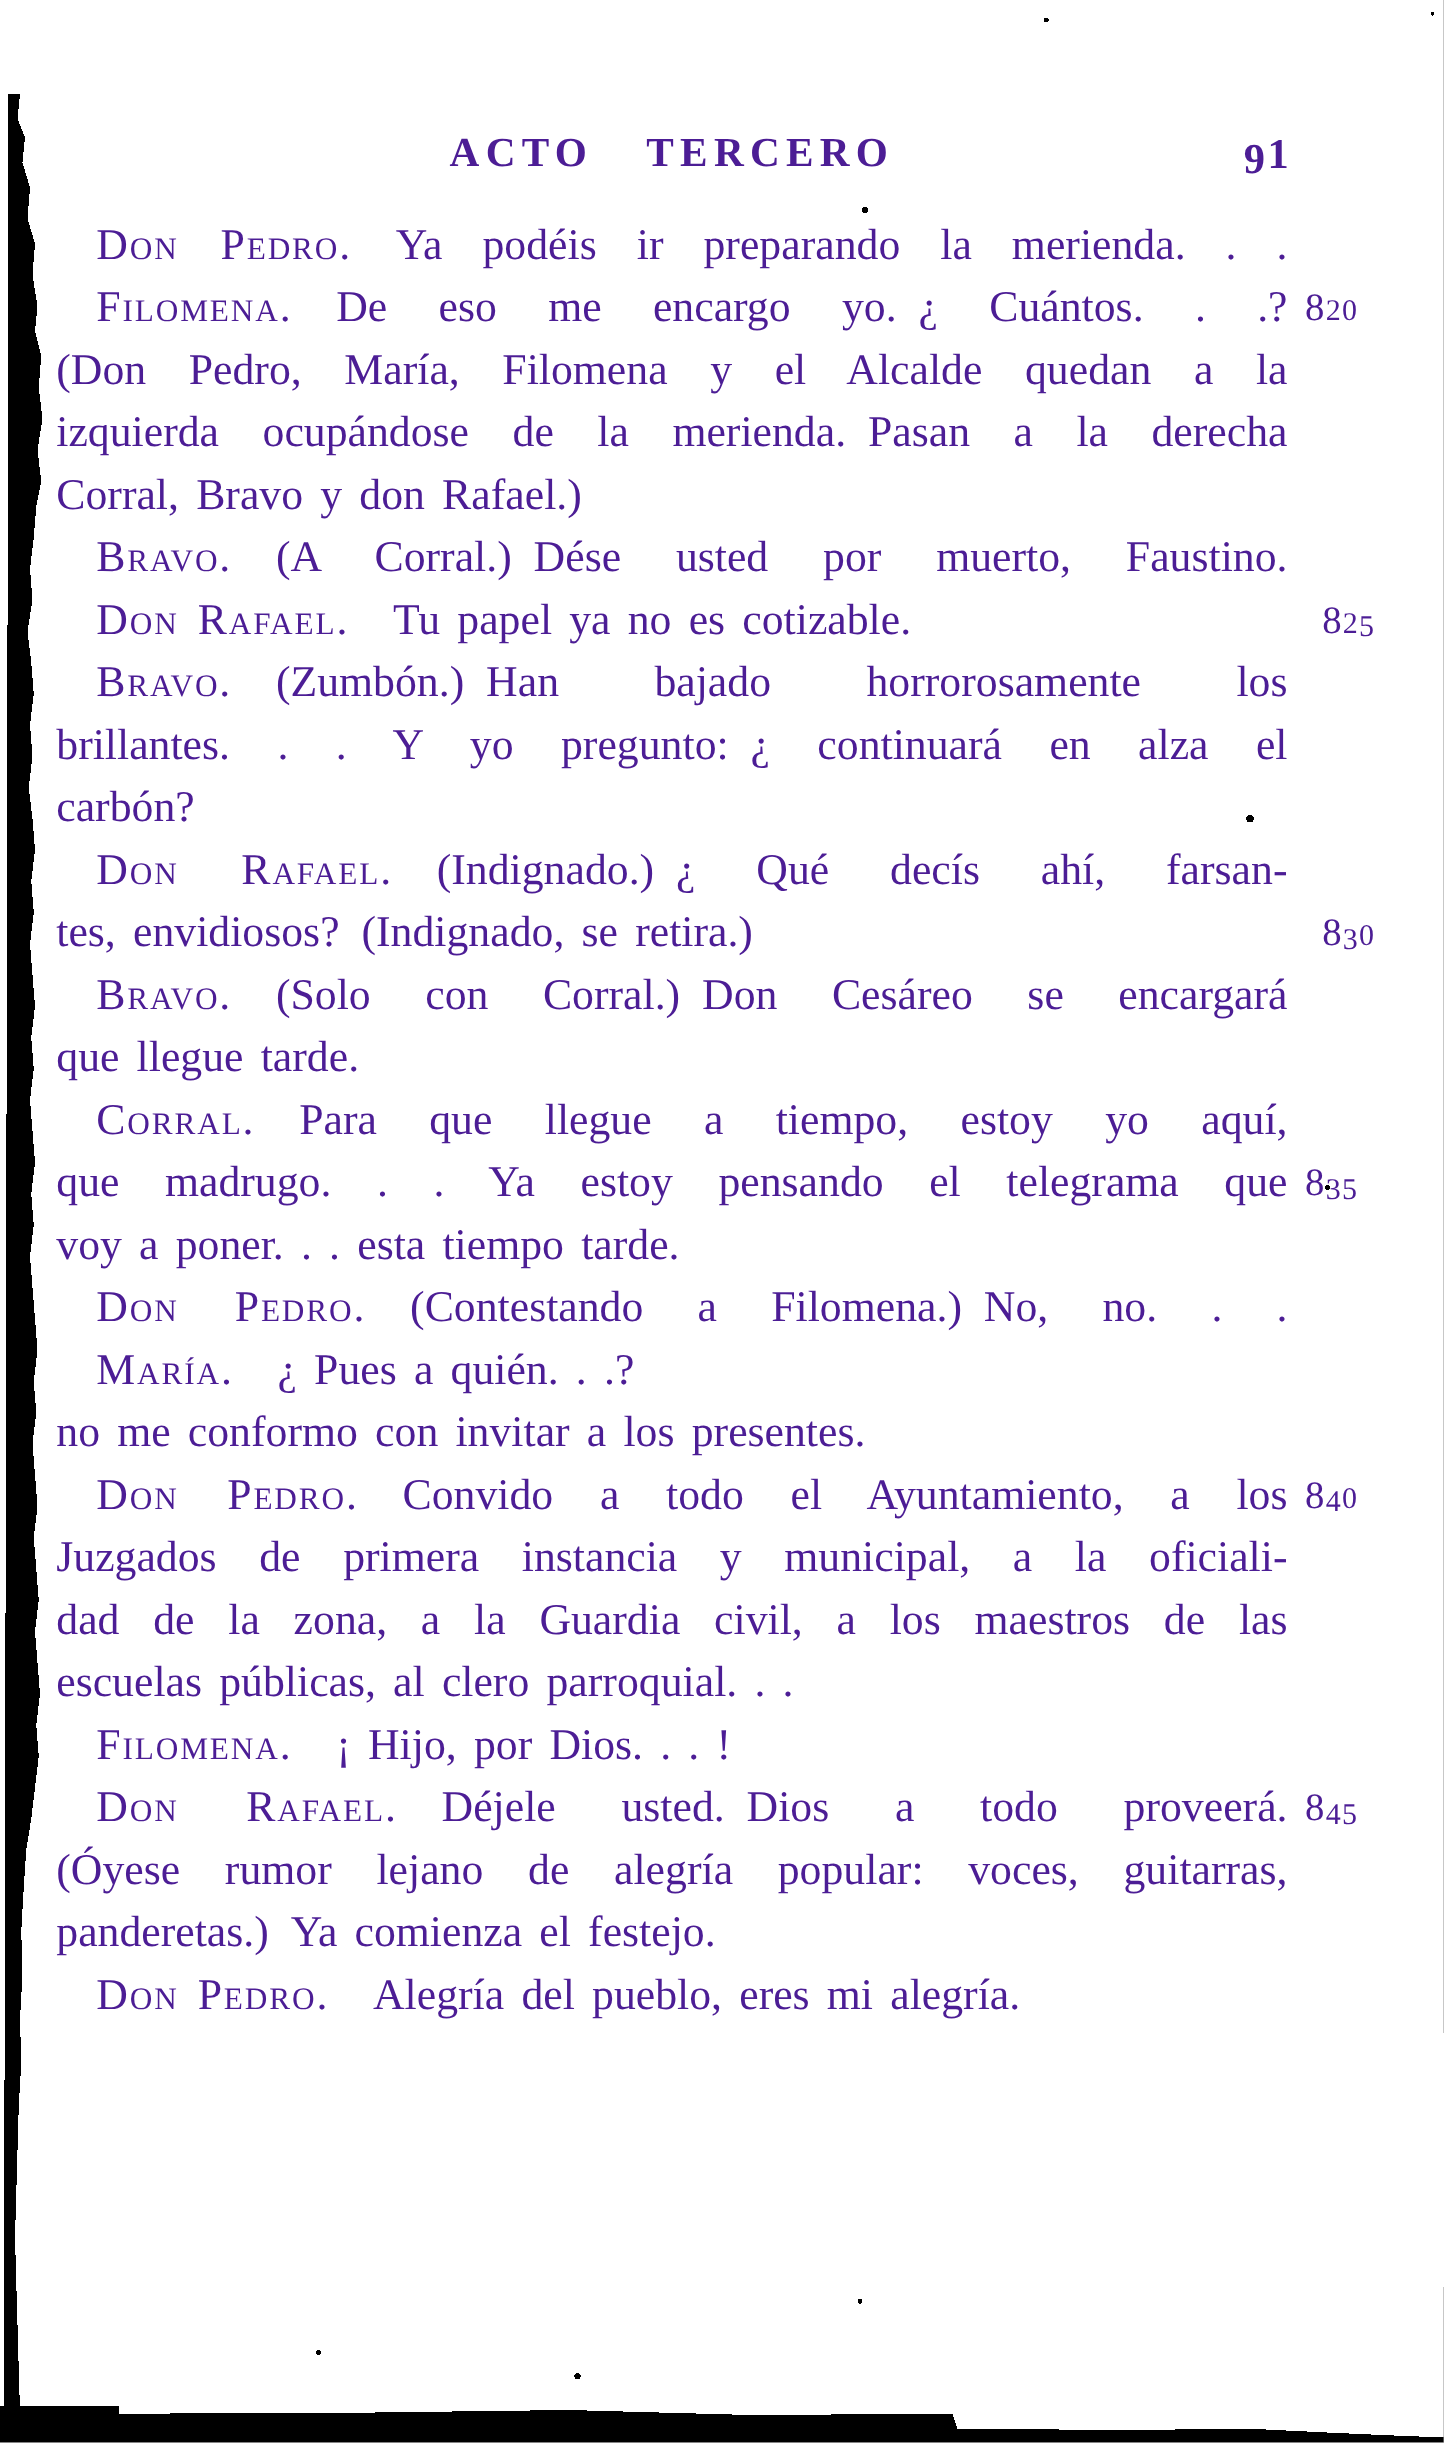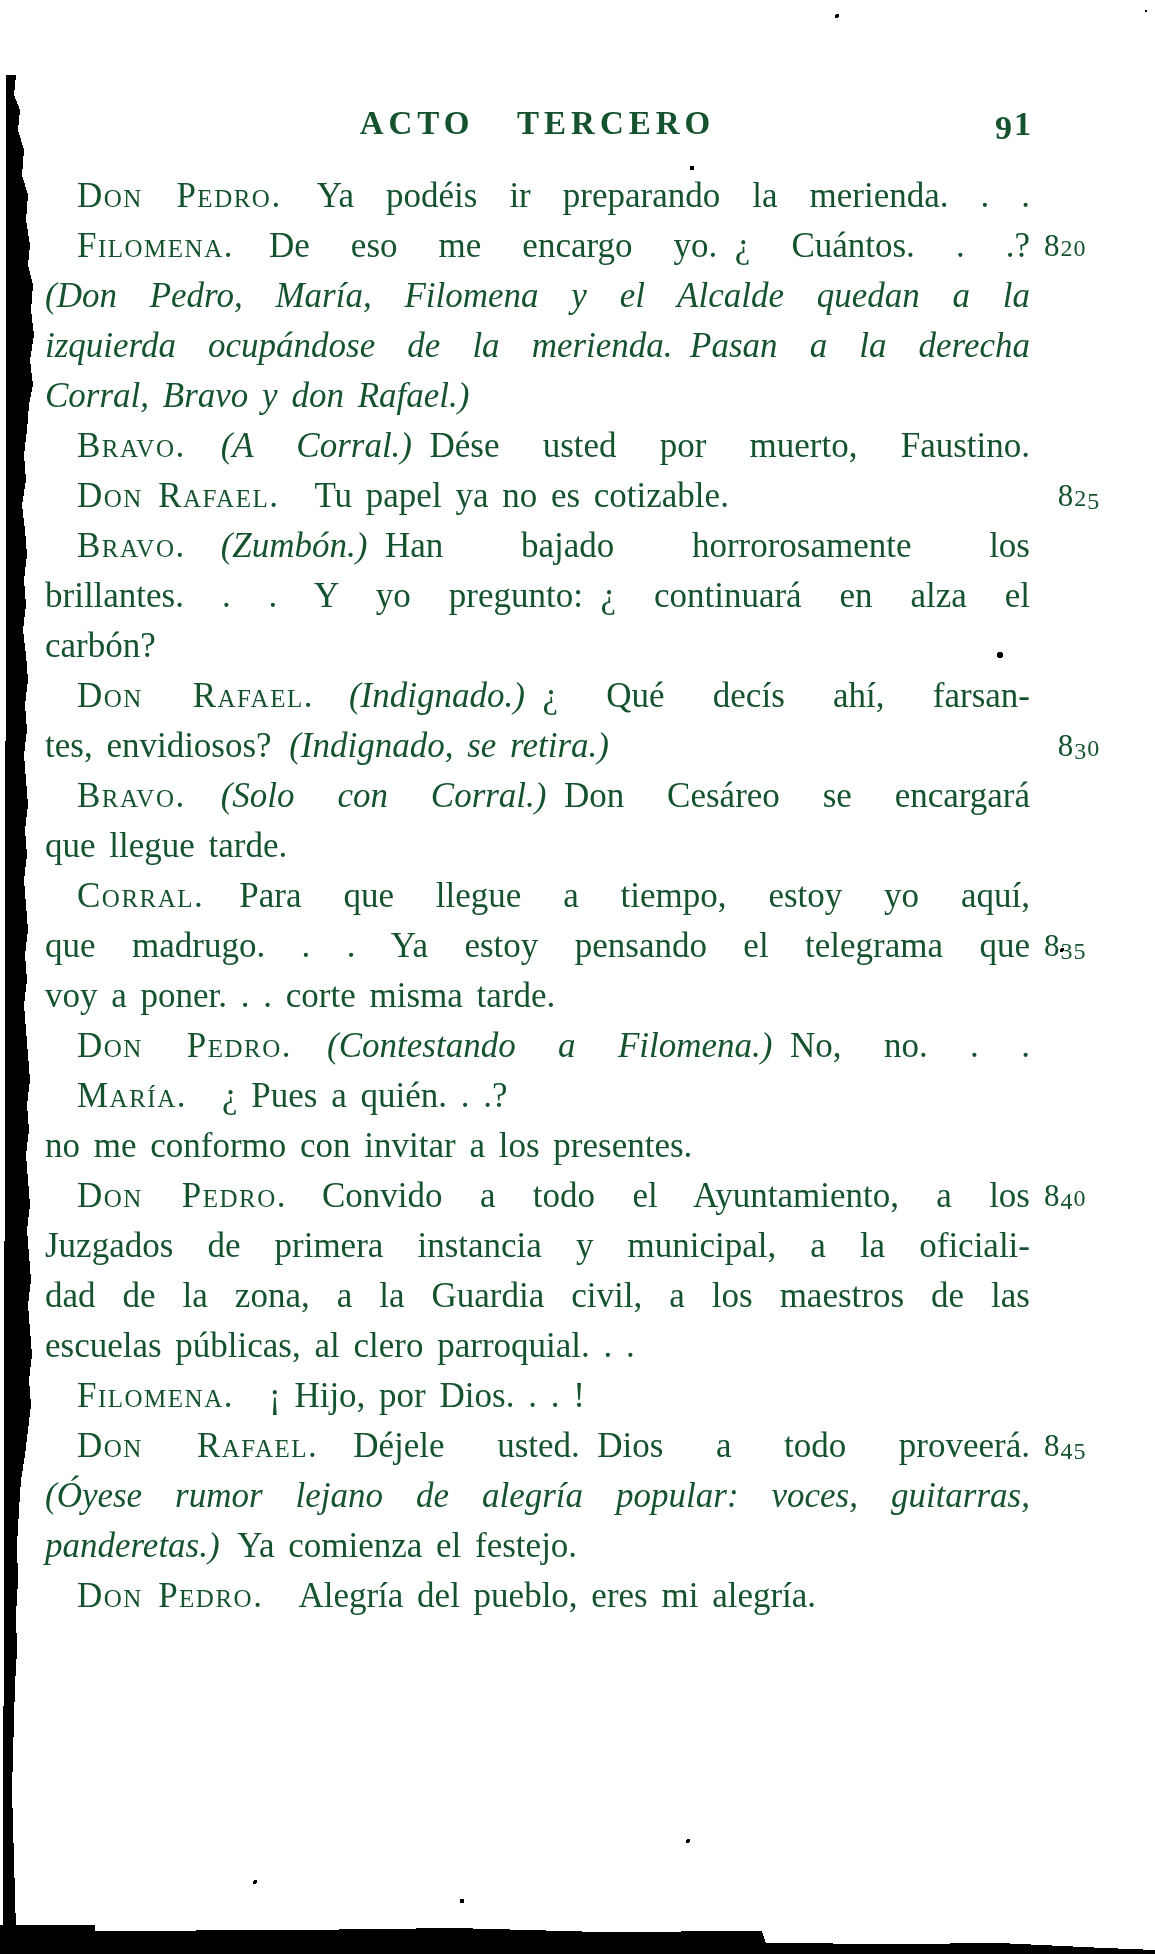--- a/index.html
+++ b/index.html
@@ -3,21 +3,21 @@
 <meta charset="utf-8">
 <style>
   html,body { margin:0; padding:0; background:#777; }
   .page {
     position:relative;
     width:1155px; height:1954px;
     margin:0 auto;
     background:#ffffff;
     overflow:hidden;
     font-family:"Liberation Serif","DejaVu Serif",serif;
-    color:#14532d;
+    color:#4c1d95;
   }
   .artifacts { position:absolute; left:0; top:0; width:1155px; height:1954px; pointer-events:none; }
   .header-row { position:absolute; top:100px; left:45px; width:985px; height:46px; }
   .header-title {
     position:absolute; left:0; right:0; top:0;
     text-align:center;
     font-size:33px; line-height:46px;
     letter-spacing:5px; word-spacing:30px;
     font-weight:bold;
   }
@@ -31,21 +31,21 @@
     position:relative;
     height:50px; line-height:50px;
     font-size:35px;
     white-space:normal;
     word-spacing:5px;
     text-align:left;
   }
   .line.full { text-align:justify; text-align-last:justify; }
   .line.indent { text-indent:32px; }
   .line span.sc { font-variant:small-caps; letter-spacing:1.5px; }
-  .line span.i  { font-style:italic; }
+  .line span.i  { }
   .line span.r  { font-style:normal; }
   .linenum {
     position:absolute; left:calc(100% + 14px); top:0;
     width:70px; height:50px; line-height:50px;
     font-size:29px; text-align:center; text-indent:0;
     letter-spacing:1px; word-spacing:0;
   }
   .d-tall  { font-size:31px; }
   .d-small { font-size:24px; vertical-align:baseline; }
   .d-desc  { font-size:24px; position:relative; top:3px; }
@@ -93,21 +93,21 @@
       <div class="line indent"><span class="sc">Don Rafael.</span><span class="r"> Tu papel ya no es cotizable.</span><span class="linenum"><span class="d-tall">8</span><span class="d-small">2</span><span class="d-desc">5</span></span></div>
       <div class="line indent full"><span class="sc">Bravo.</span><span class="r"> </span><span class="i">(Zumbón.)</span><span class="r"> Han bajado horrorosamente los</span></div>
       <div class="line full"><span class="r">brillantes. . . Y yo pregunto: ¿ continuará en alza el</span></div>
       <div class="line"><span class="r">carbón?</span></div>
       <div class="line indent full"><span class="sc">Don Rafael.</span><span class="r"> </span><span class="i">(Indignado.)</span><span class="r"> ¿ Qué decís ahí, farsan-</span></div>
       <div class="line"><span class="r">tes, envidiosos? </span><span class="i">(Indignado, se retira.)</span><span class="linenum"><span class="d-tall">8</span><span class="d-desc">3</span><span class="d-small">0</span></span></div>
       <div class="line indent full"><span class="sc">Bravo.</span><span class="r"> </span><span class="i">(Solo con Corral.)</span><span class="r"> Don Cesáreo se encargará</span></div>
       <div class="line"><span class="r">que llegue tarde.</span></div>
       <div class="line indent full"><span class="sc">Corral.</span><span class="r"> Para que llegue a tiempo, estoy yo aquí,</span></div>
       <div class="line full"><span class="r">que madrugo. . . Ya estoy pensando el telegrama que</span><span class="linenum"><span class="d-tall">8</span><span class="d-desc">3</span><span class="d-desc">5</span></span></div>
-      <div class="line"><span class="r">voy a poner. . . corte misma tarde.</span></div>
+      <div class="line"><span class="r">voy a poner. . . esta tiempo tarde.</span></div>
       <div class="line indent full"><span class="sc">Don Pedro.</span><span class="r"> </span><span class="i">(Contestando a Filomena.)</span><span class="r"> No, no. . .</span></div>
       <div class="line indent"><span class="sc">María.</span><span class="r"> ¿ Pues a quién. . .?</span></div>
       <div class="line"><span class="r">no me conformo con invitar a los presentes.</span></div>
       <div class="line indent full"><span class="sc">Don Pedro.</span><span class="r"> Convido a todo el Ayuntamiento, a los</span><span class="linenum"><span class="d-tall">8</span><span class="d-desc">4</span><span class="d-small">0</span></span></div>
       <div class="line full"><span class="r">Juzgados de primera instancia y municipal, a la oficiali-</span></div>
       <div class="line full"><span class="r">dad de la zona, a la Guardia civil, a los maestros de las</span></div>
       <div class="line"><span class="r">escuelas públicas, al clero parroquial. . .</span></div>
       <div class="line indent"><span class="sc">Filomena.</span><span class="r"> ¡ Hijo, por Dios. . . !</span></div>
       <div class="line indent full"><span class="sc">Don Rafael.</span><span class="r"> Déjele usted. Dios a todo proveerá.</span><span class="linenum"><span class="d-tall">8</span><span class="d-desc">4</span><span class="d-desc">5</span></span></div>
       <div class="line full"><span class="i">(Óyese rumor lejano de alegría popular: voces, guitarras,</span></div>

